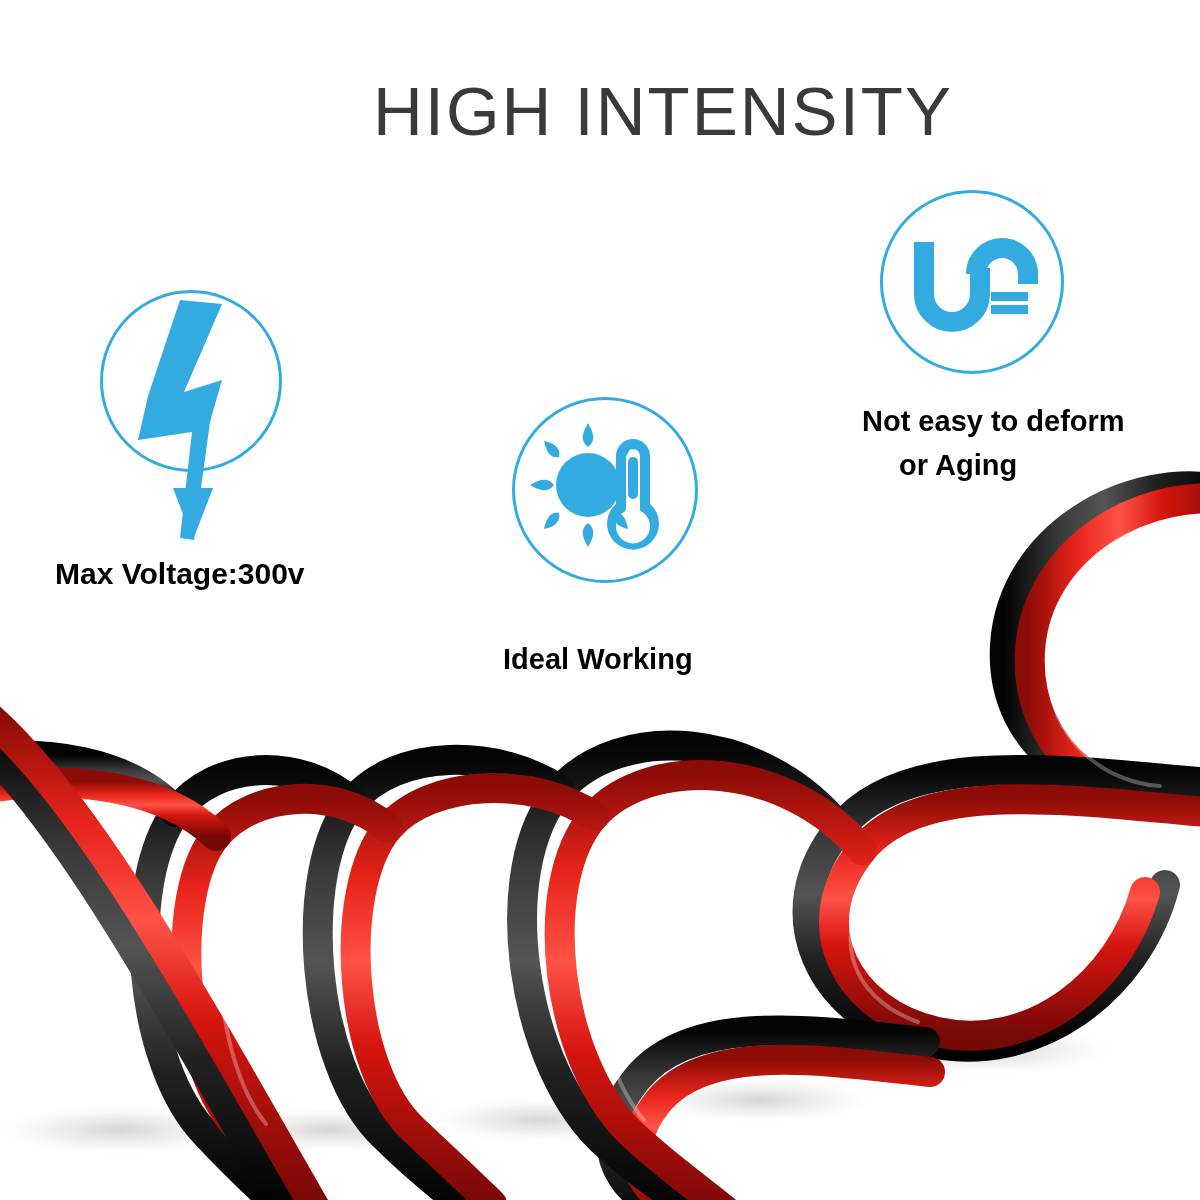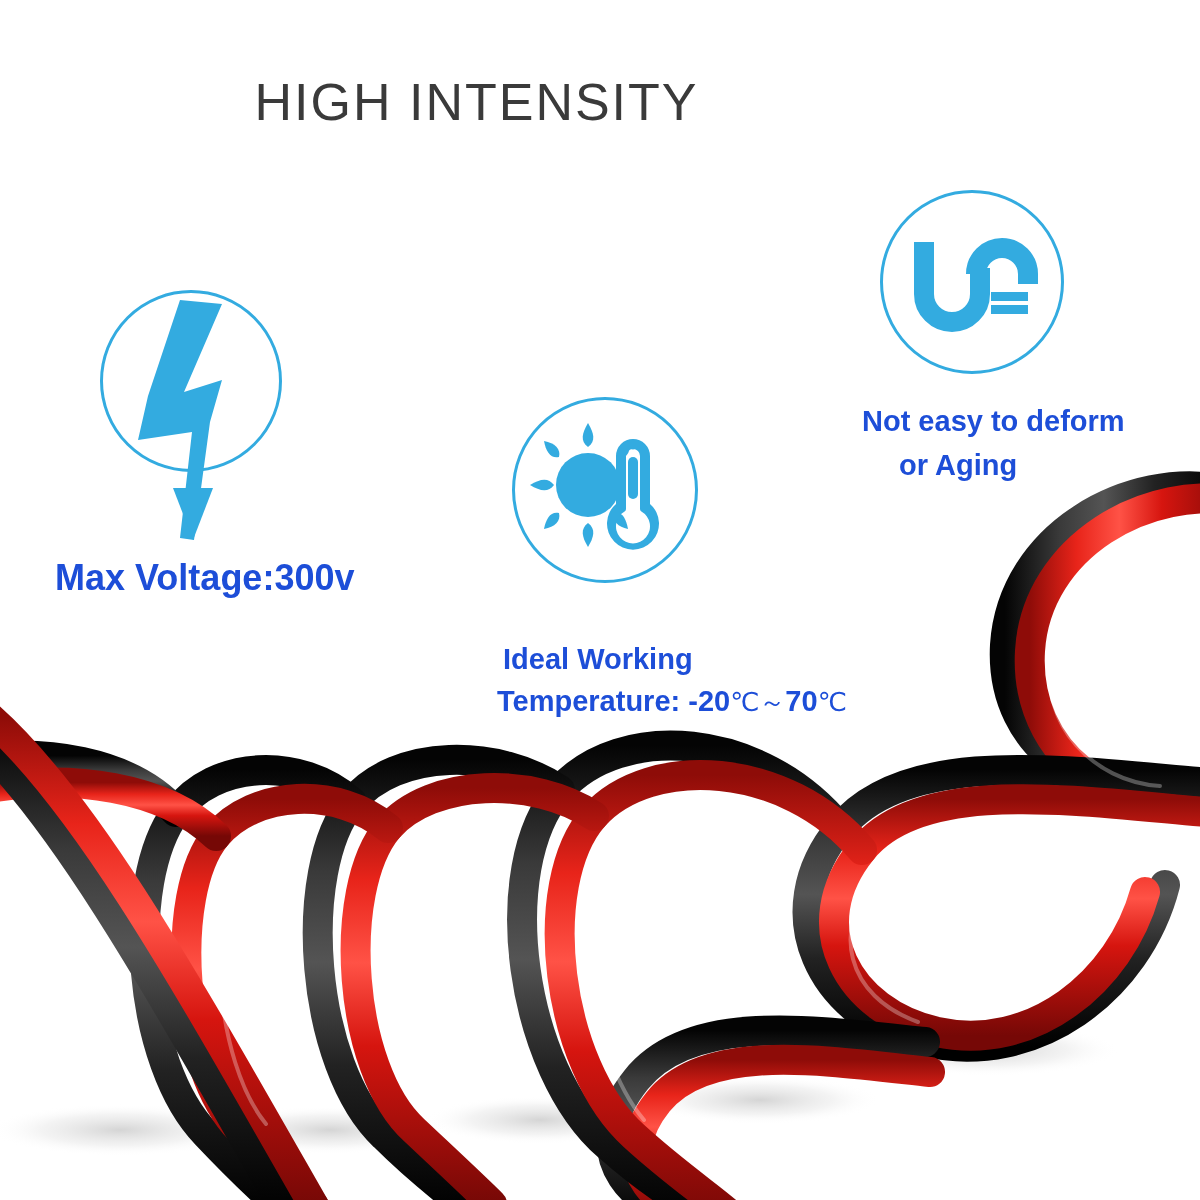--- a/index.html
+++ b/index.html
@@ -15,53 +15,53 @@
     overflow: hidden;
     font-family: "Liberation Sans", sans-serif;
   }
 
   
   .title {
     position: absolute;
     left: 0;
     top: 72px;
     width: 953px;
-    text-align: center;
+    text-align: right;
     font-family: "Liberation Sans", sans-serif;
     font-weight: 300;
-    font-size: 52px;
+    font-size: 69px;
     letter-spacing: 2px;
     color: #3a3a3a;
     white-space: nowrap;
   }
 
   
   .feature { position: absolute; }
 
   .icon-circle {
     position: absolute;
     border-radius: 50%;
     border: 3px solid #33ABE0;
     box-sizing: border-box;
     background: #ffffff;
   }
 
   .feature-label {
     position: absolute;
     font-family: "Liberation Sans", sans-serif;
     font-weight: bold;
-    color: #1d4ed8;
+    color: #000000;
     line-height: 1.32;
     white-space: nowrap;
   }
 
   
   #voltage-circle { left: 100px; top: 290px; width: 182px; height: 182px; }
   #voltage-bolt   { position: absolute; left: 118px; top: 292px; width: 150px; height: 250px; }
-  #voltage-label  { left: 55px; top: 554px; font-size: 36px; }
+  #voltage-label  { left: 55px; top: 554px; font-size: 30px; }
 
   
   #temp-circle { left: 512px; top: 397px; width: 186px; height: 186px; }
   #temp-icon   { position: absolute; left: 530px; top: 415px; width: 150px; height: 150px; }
   #temp-label  { left: 497px; top: 638px; font-size: 29px; line-height: 1.45; }
   #temp-label .l1 { display: block; padding-left: 6px; }
   #temp-label .l2 { display: block; }
   .deg { font-family: "DejaVu Sans", sans-serif; font-weight: normal; font-size: 26px; }
   .tilde { font-family: "DejaVu Sans", sans-serif; font-weight: normal; font-size: 26px; }
 
@@ -135,21 +135,20 @@
                  a7 7 0 0 0 -7 -7 z" fill-rule="evenodd"></path>
 
         <rect x="98" y="42" width="10" height="42" rx="5"></rect>
 
         <path d="M112 98 a13 13 0 0 1 -4 21 a2.5 2.5 0 0 1 -2.4 -4.3 a9 9 0 0 0 2.6 -15 a2.5 2.5 0 0 1 3.8 -1.7 z" fill="#FFFFFF"></path>
       </g>
     </svg>
 
     <div class="feature-label" id="temp-label">
       <span class="l1">Ideal Working</span>
-      <span class="l2"><span>Temperature: -20</span><span class="deg">℃</span><span class="tilde">～</span><span>70</span><span class="deg">℃</span></span>
     </div>
   </div>
 
   <div class="feature">
     <div class="icon-circle" id="deform-circle"></div>
 
     <svg id="deform-icon" viewBox="0 0 148 148">
       <g fill="none" stroke="#33ABE0" stroke-width="20" stroke-linecap="butt">
 
         <path d="M26 34 L26 86 a28 28 0 0 0 56 0 L82 60"></path>

